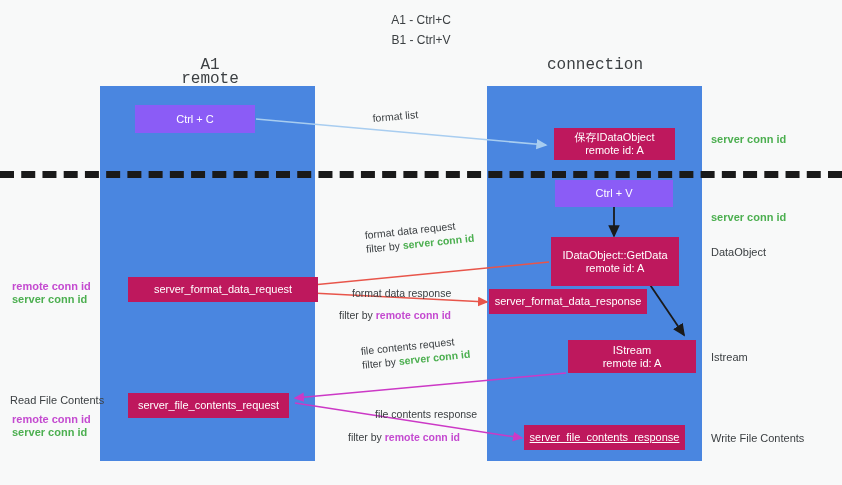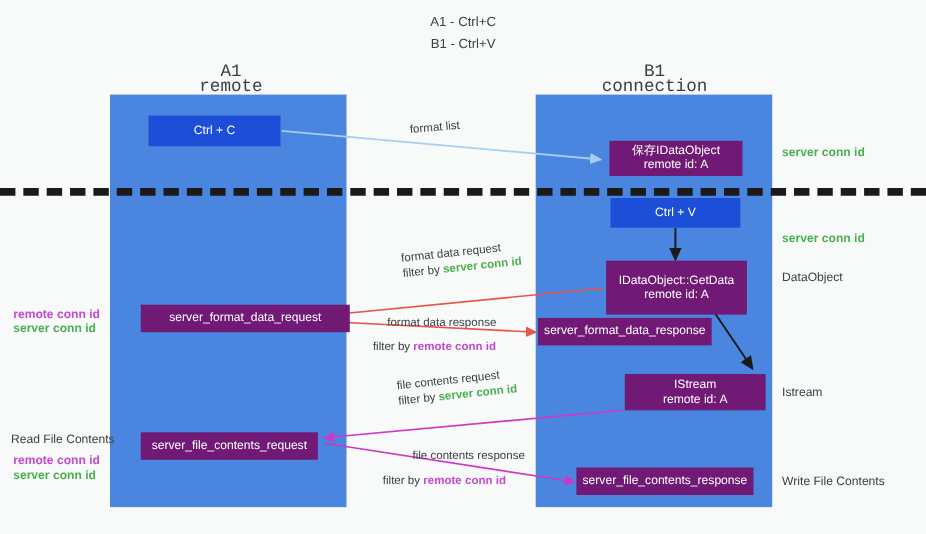--- a/index.html
+++ b/index.html
@@ -27,22 +27,22 @@
   
   .lane{background:#4a86e0;}
 
   
   .box{
     box-sizing:border-box;
     display:flex;align-items:center;justify-content:center;
     text-align:center;color:#ffffff;font-size:11px;line-height:13px;
     padding:2px 4px;
   }
-  .box.green{background:#1d4ed8;}
-  .box.orange{background:#701a75;}
+  .box.green{background:#8b5cf6;}
+  .box.orange{background:#be185d;}
 
   
   .lbl{font-size:11px;line-height:14px;color:#3c4043;}
   .green-t{color:#4caf50;font-weight:bold;}
   .purple-t{color:#c44ad0;font-weight:bold;}
 
   .edge-lbl{font-size:10.5px;color:#3c4043;line-height:14px;white-space:nowrap;}
   .edge-lbl.rot{transform-origin:left top;}
 
   
@@ -60,21 +60,20 @@
   <div class="abs title">
     <div>A1 - Ctrl+C</div>
     <div>B1 - Ctrl+V</div>
   </div>
 
   <div class="abs col-head" style="left:130px;top:58px;width:160px;">
     <div>A1</div>
     <div>remote</div>
   </div>
   <div class="abs col-head" style="left:515px;top:58px;width:160px;">
-    <div>B1</div>
     <div>connection</div>
   </div>
 
   <div class="abs lane" style="left:100px;top:86px;width:215px;height:375px;"></div>
   <div class="abs lane" style="left:487px;top:86px;width:215px;height:375px;"></div>
 
   <svg width="842" height="485">
     <defs>
       <marker id="ah-lblue" markerWidth="7" markerHeight="7" refX="6" refY="3.2" orient="auto">
         <path d="M0,0 L7,3.2 L0,6.4 z" fill="#a8cdf0"></path>
@@ -135,21 +134,21 @@
 
   <div class="abs box orange" style="left:568px;top:340px;width:128px;height:33px;flex-direction:column;">
     <span>IStream</span>
     <span>remote id: A</span>
   </div>
 
   <div class="abs box orange" style="left:128px;top:393px;width:161px;height:25px;">
     <span>server_file_contents_request</span>
   </div>
 
-  <div class="abs box orange" style="left:524px;top:425px;width:161px;height:25px;">
+  <div class="abs box orange" style="left:524px;top:425px;width:161px;height:25px;text-decoration:underline;">
     <span>server_file_contents_response</span>
   </div>
 
   <div class="abs edge-lbl rot" style="left:372px;top:111px;transform:rotate(-5deg);">
     <span>format list</span>
   </div>
 
   <div class="abs edge-lbl rot" style="left:364px;top:228px;transform:rotate(-6deg);">
     <div>format data request</div>
     <div>

